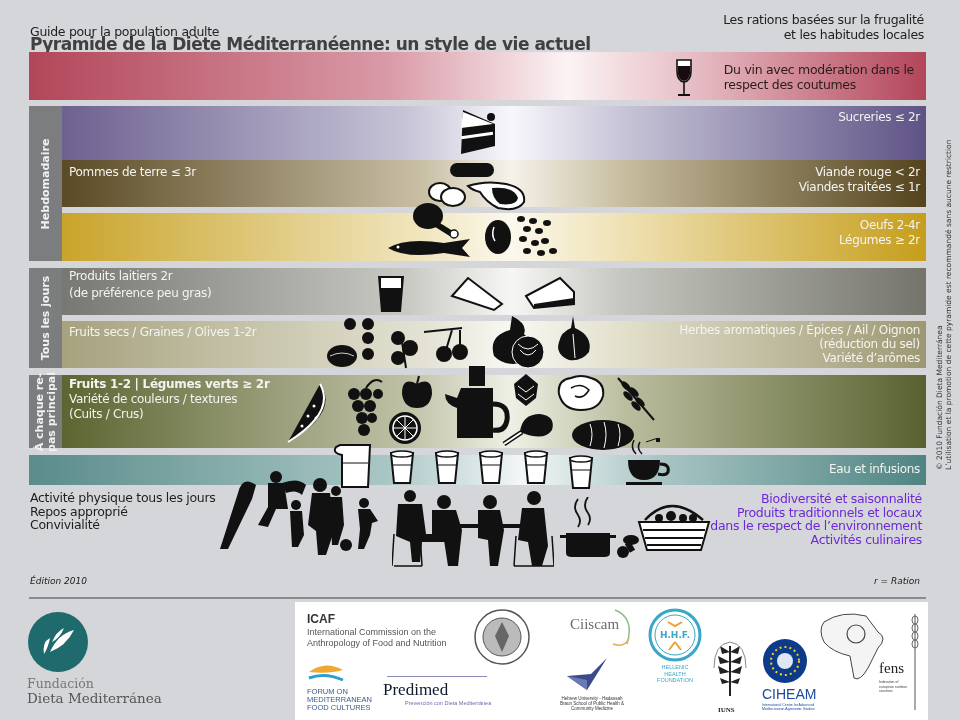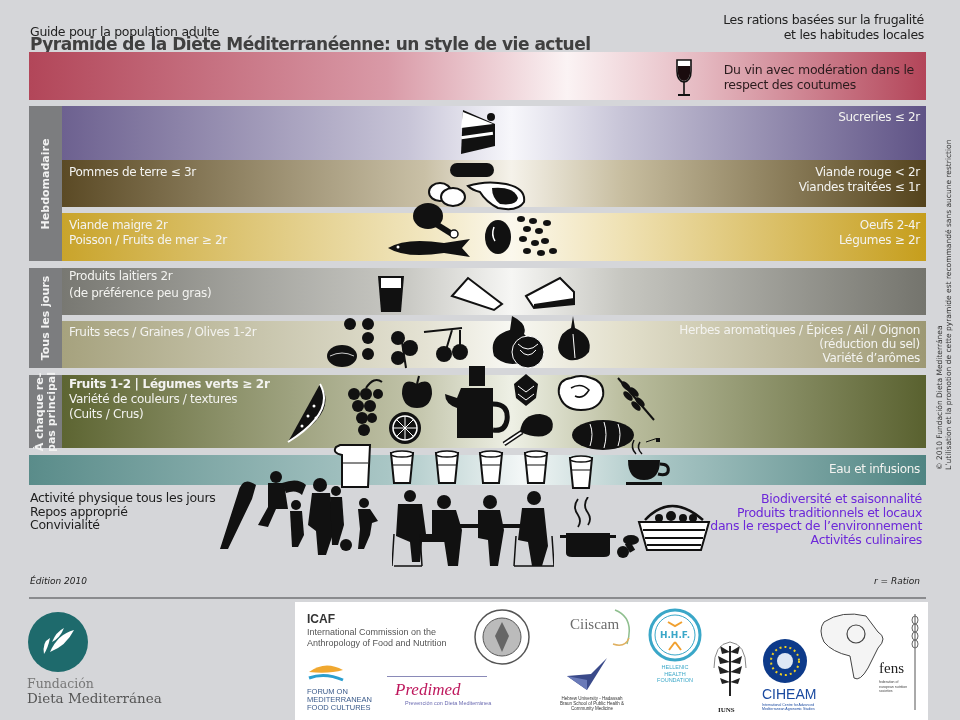--- a/index.html
+++ b/index.html
@@ -82,24 +82,20 @@
 
 <div class="band b-potato">
   <div class="band-text left" style="top:5px;">Pommes de terre ≤ 3r</div>
   <div class="band-text right" style="top:5px;">
     <div>Viande rouge &lt; 2r</div>
     <div>Viandes traitées ≤ 1r</div>
   </div>
 </div>
 
 <div class="band b-lean">
-  <div class="band-text left" style="top:5px;">
-    <div>Viande maigre 2r</div>
-    <div>Poisson / Fruits de mer ≥ 2r</div>
-  </div>
   <div class="band-text right" style="top:5px;">
     <div>Oeufs  2-4r</div>
     <div>Légumes ≥ 2r</div>
   </div>
 </div>
 
 <div class="band b-dairy">
   <div class="band-text left" style="top:1px;">
     <div>Produits laitiers 2r</div>
     <div style="margin-top:2px;">(de préférence peu gras)</div>
@@ -431,21 +427,21 @@
   <svg class="icon" style="left:12px;top:60px;" width="38" height="24" viewBox="0 0 38 24">
     <path d="M2 10 Q18 -2 36 8 Q22 12 2 10Z" fill="#f0a830"></path>
     <path d="M2 16 Q18 10 36 18" stroke="#2a9fd0" stroke-width="3" fill="none"></path>
   </svg>
   <div class="logo-text" style="left:12px;top:86px;font-size:7.5px;line-height:8px;color:#3a5a8a;">
     <div>FORUM ON</div>
     <div>MEDITERRANEAN</div>
     <div>FOOD CULTURES</div>
   </div>
   <div class="abs" style="left:92px;top:74px;width:100px;height:1px;background:#8a8ab8;"></div>
-  <div class="logo-text" style="left:100px;top:78px;font-size:17px;font-style:italic;font-family:'Liberation Serif',serif;color:#be185d;">Predimed</div>
+  <div class="logo-text" style="left:88px;top:78px;font-size:17px;font-family:'Liberation Serif',serif;color:#0f172a;">Predimed</div>
   <div class="logo-text" style="left:110px;top:98px;font-size:5.5px;color:#6a6ab0;">Prevención con Dieta Mediterránea</div>
   <svg class="icon" style="left:270px;top:52px;" width="44" height="40" viewBox="0 0 44 40">
     <path d="M2 22 L22 36 L42 4 L26 20 Z" fill="#3a4a8a"></path>
     <path d="M2 22 L22 36 L22 26 Z" fill="#6a7ab8"></path>
   </svg>
   <div class="logo-text" style="left:262px;top:94px;width:70px;font-size:4.5px;line-height:5px;text-align:center;color:#333;">Hebrew University - Hadassah Braun School of Public Health &amp; Community Medicine</div>
   <svg class="icon" style="left:353px;top:6px;" width="54" height="54" viewBox="0 0 54 54">
     <circle cx="27" cy="27" r="25" fill="#fff" stroke="#3aa7c8" stroke-width="3"></circle>
     <circle cx="27" cy="27" r="20" fill="#fff" stroke="#3aa7c8" stroke-width="1"></circle>
     <text x="27" y="30" text-anchor="middle" font-size="9" font-weight="bold" fill="#3aa7c8" font-family="DejaVu Sans, sans-serif">H.H.F.</text>

